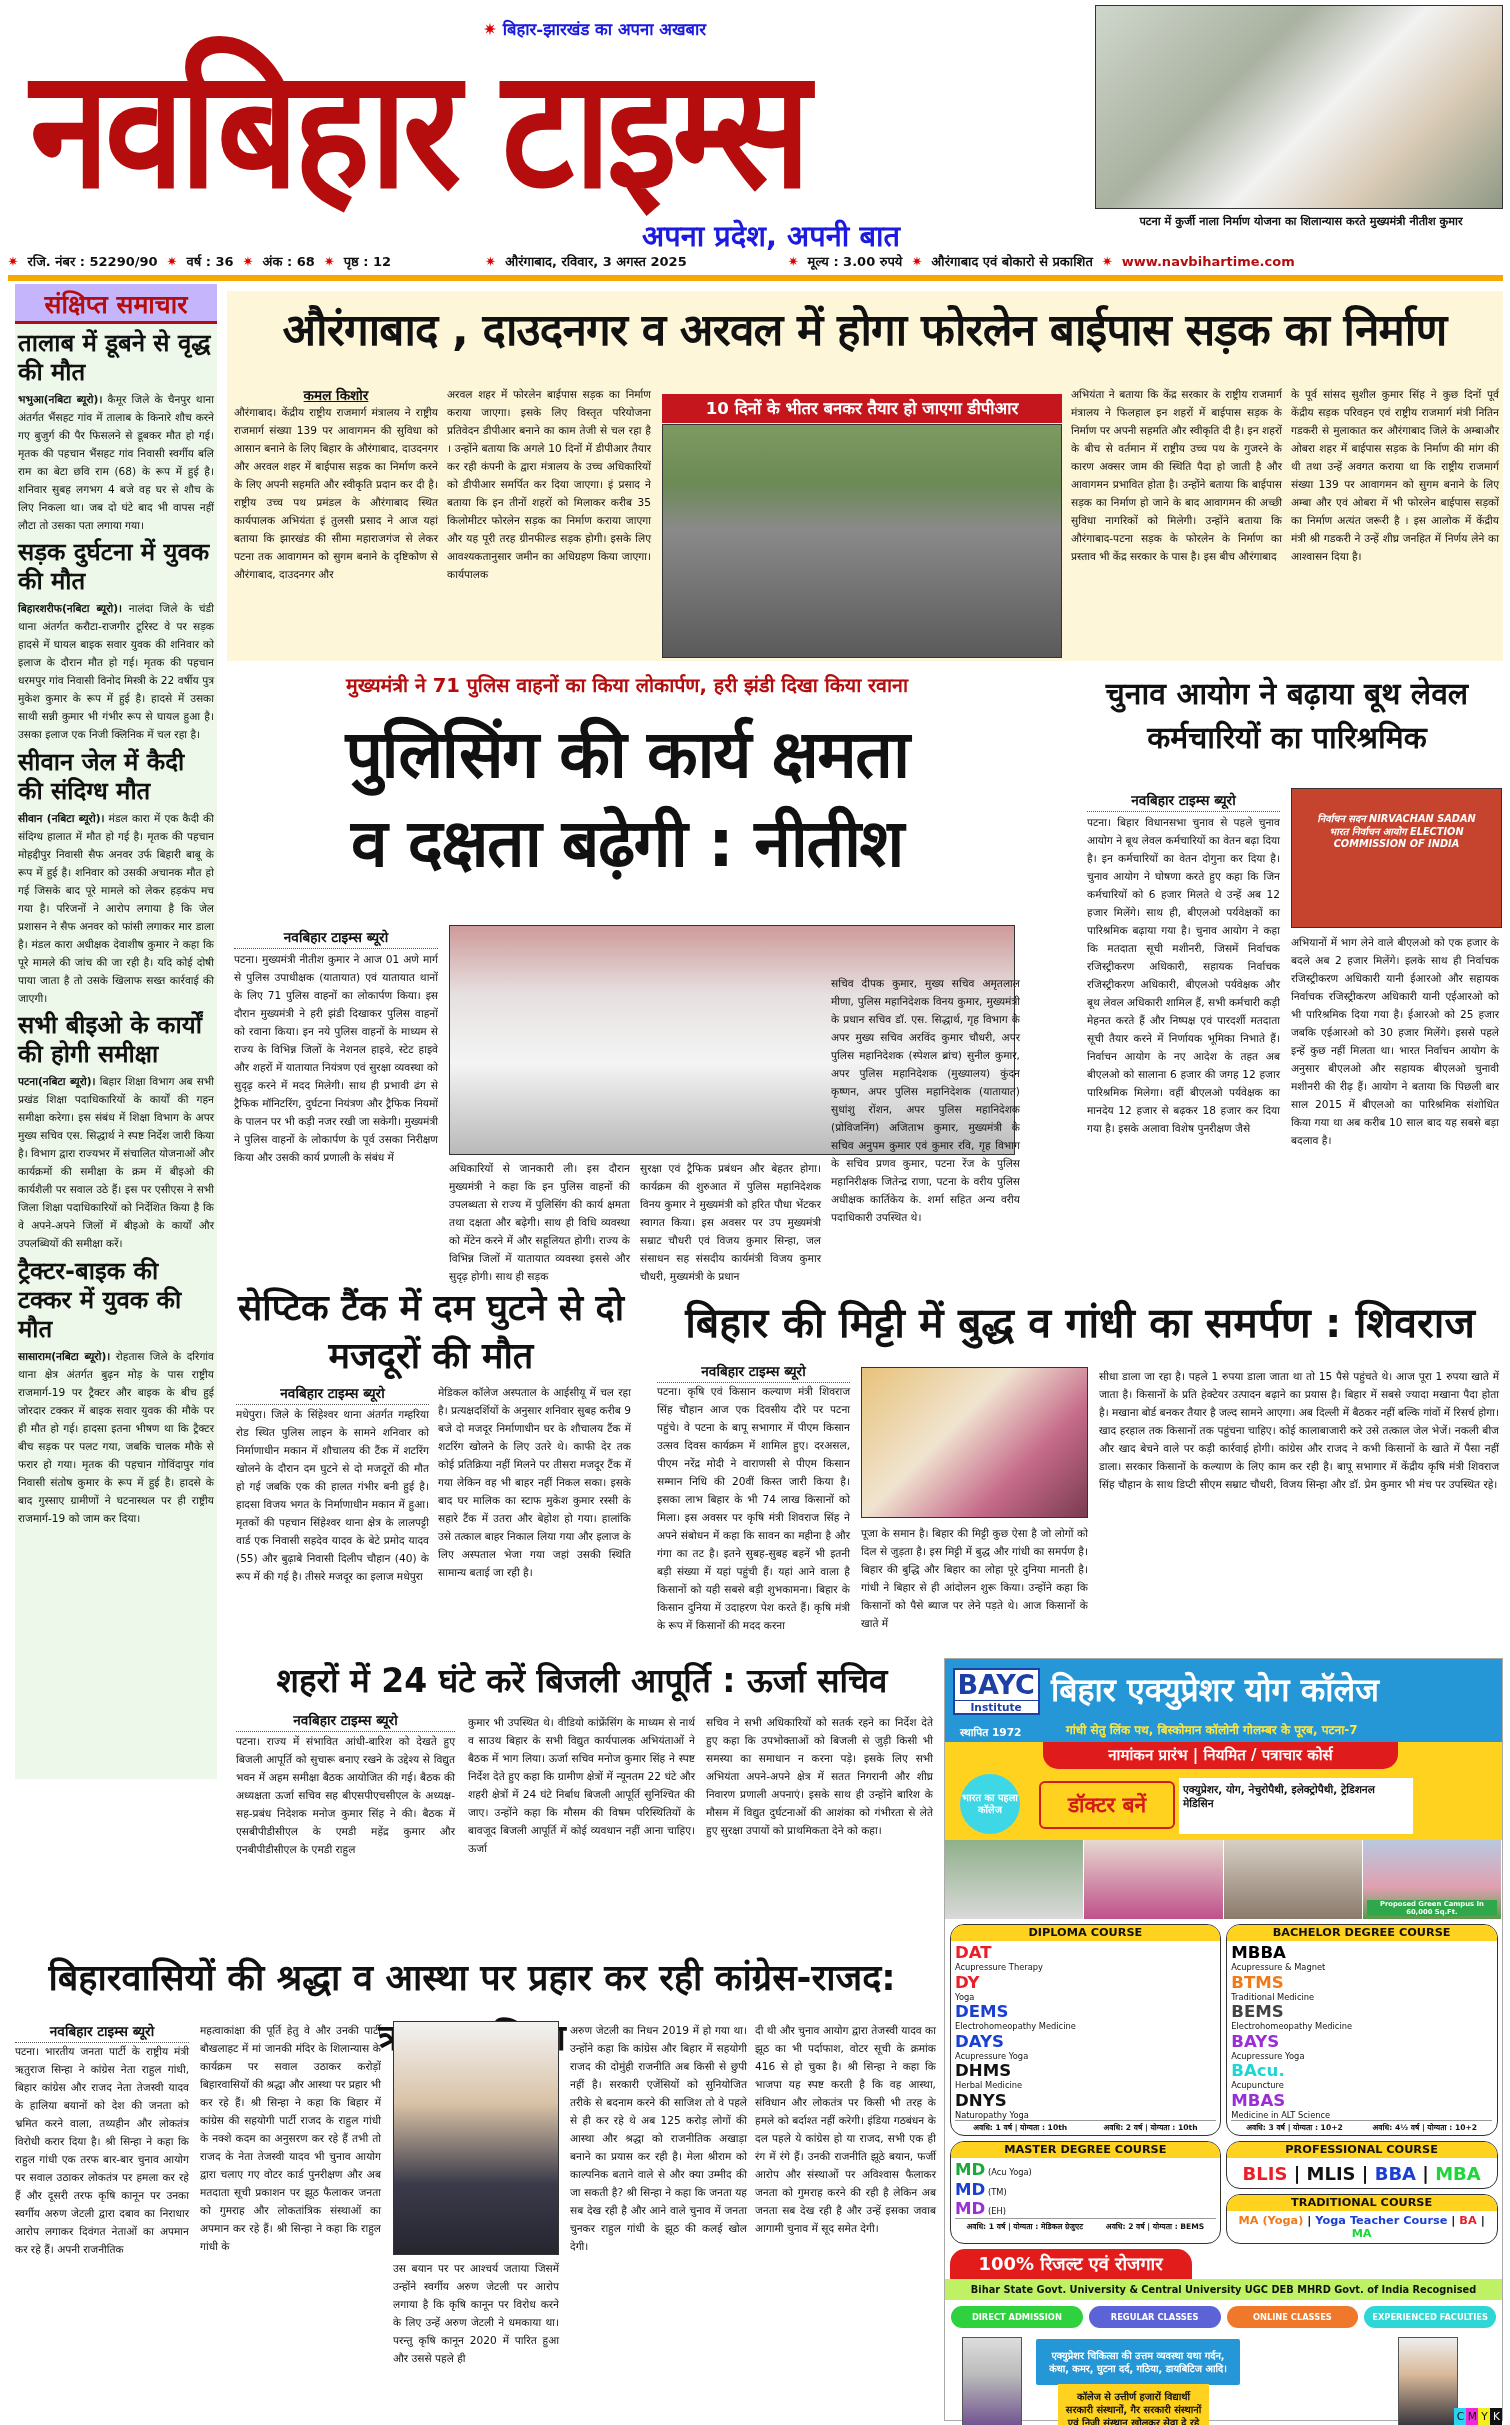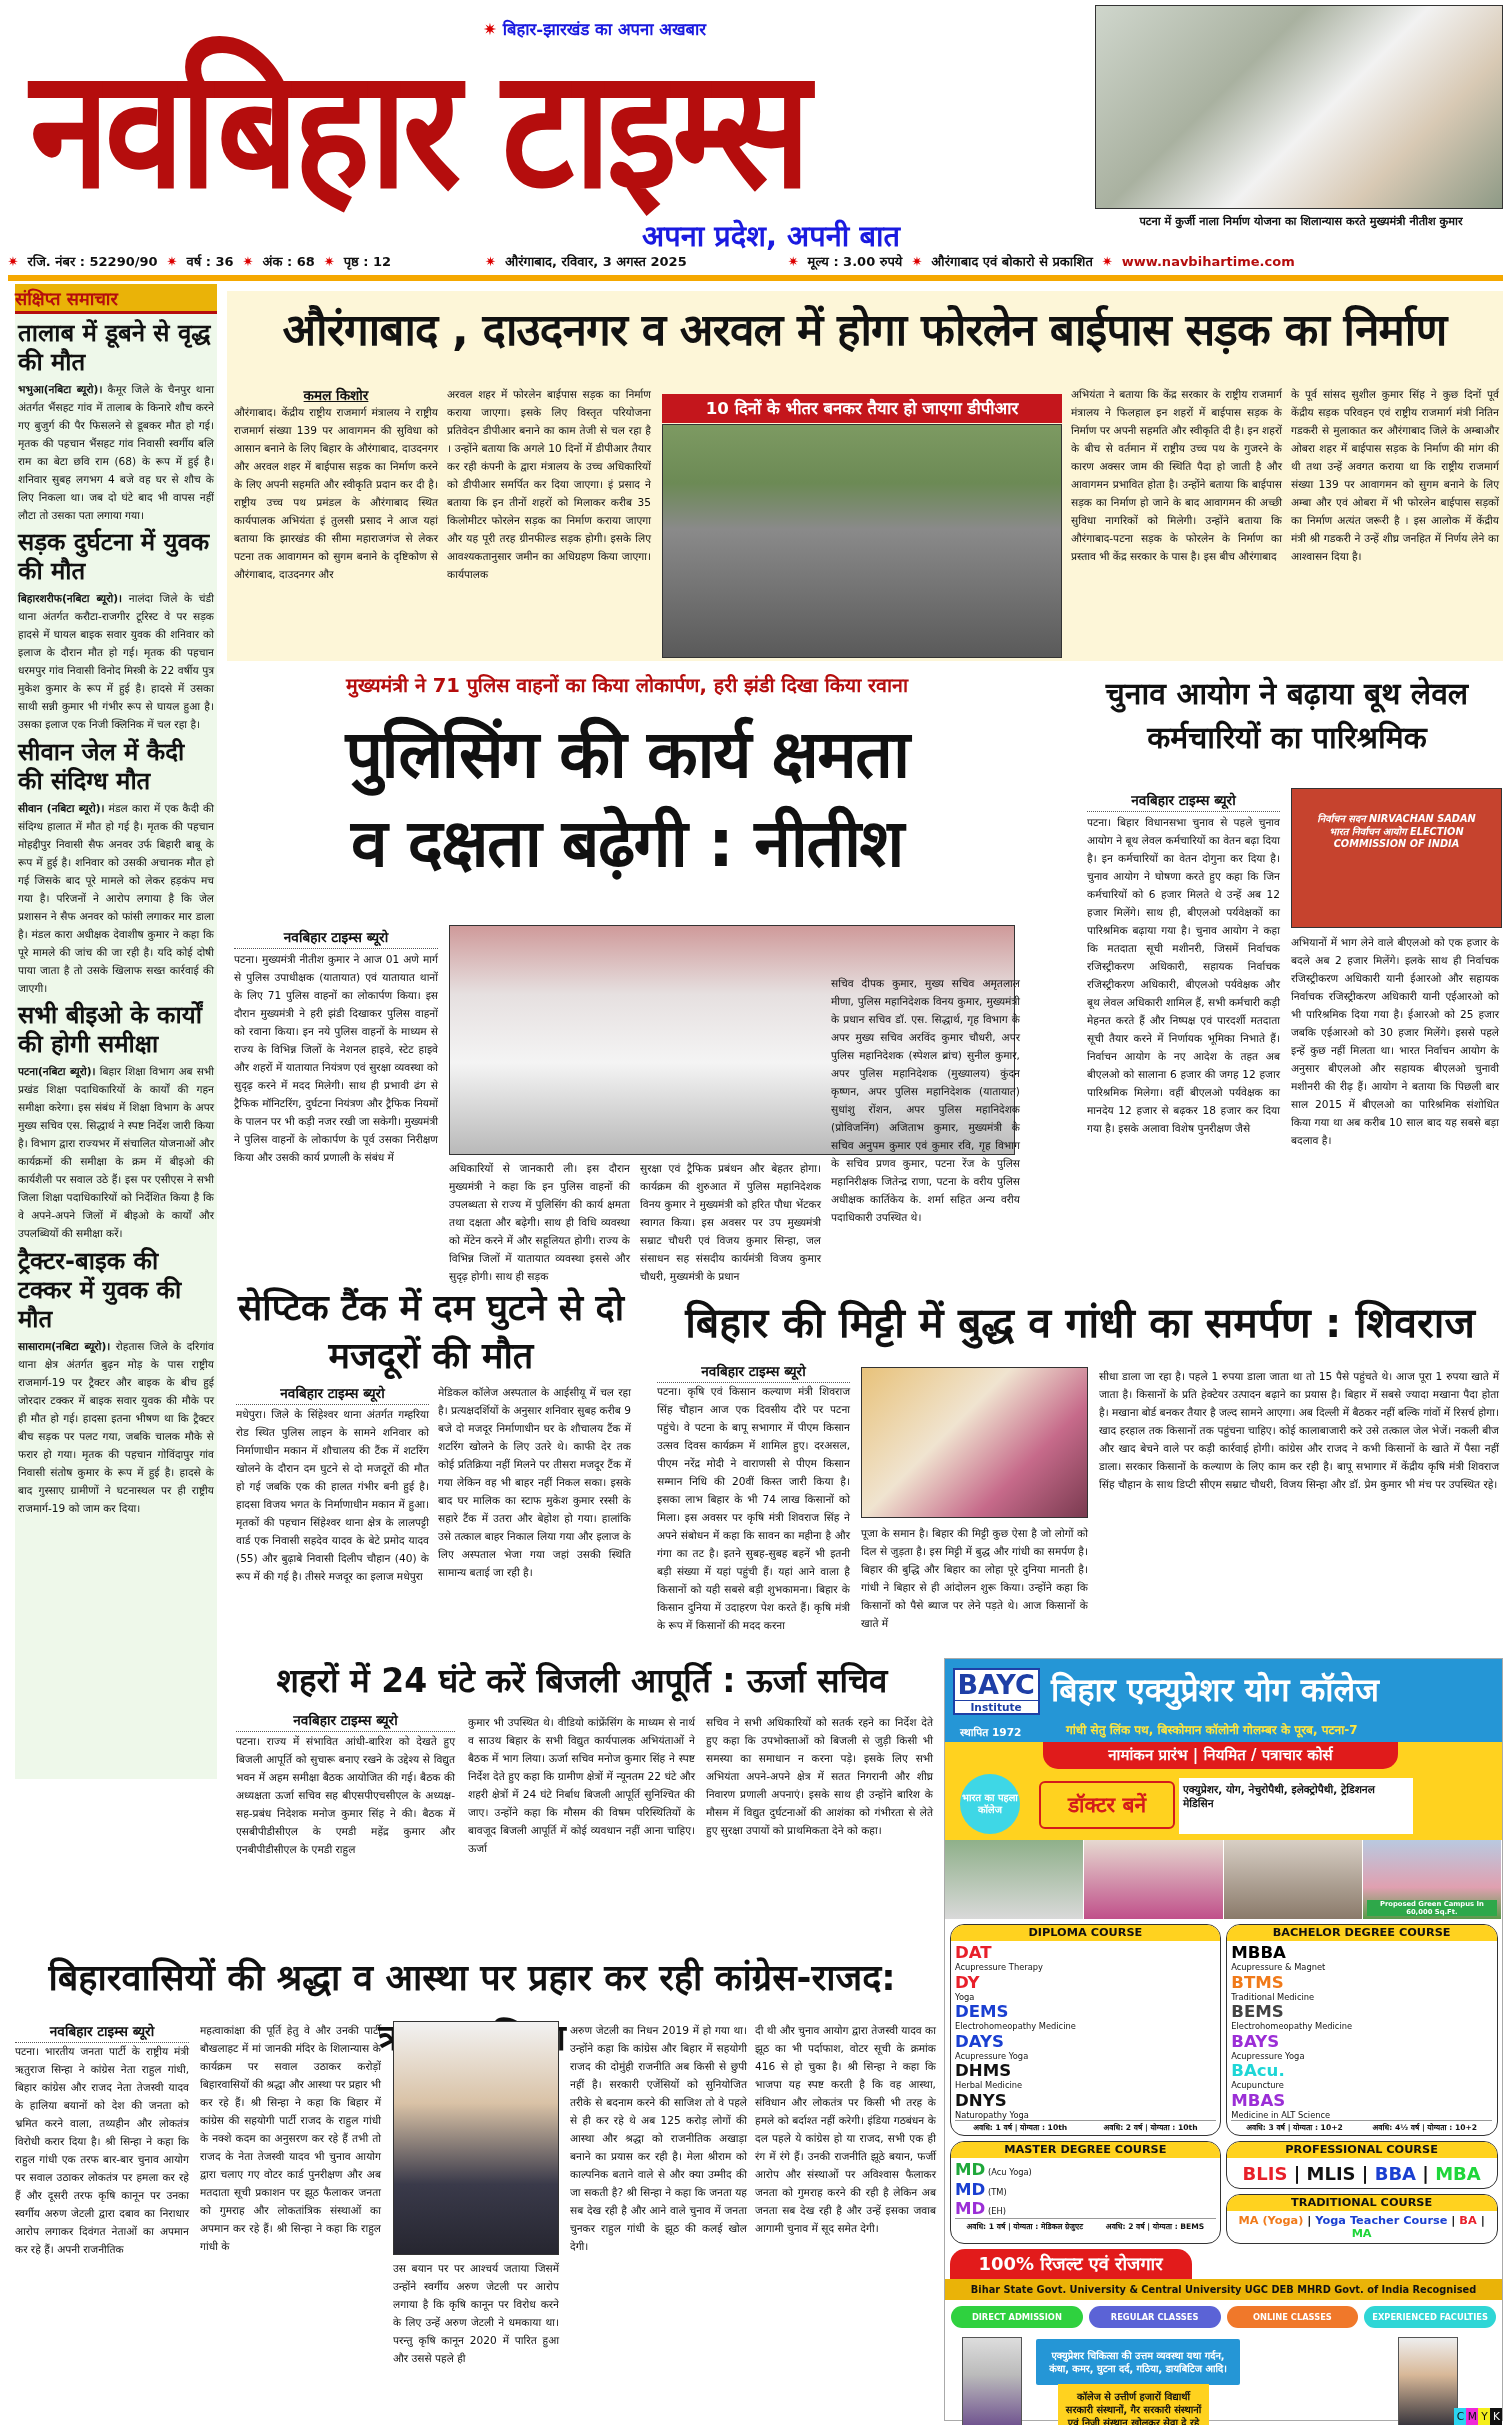--- a/index.html
+++ b/index.html
@@ -9,21 +9,21 @@
 .tagline-top{left:483px;top:16.6px;font-size:16.6px;color:#1a1ae0;font-weight:bold}
 .star{color:#d00}
 .logo{left:30px;top:30px;font-size:143px;line-height:174px;color:#b50d0d;font-weight:bold;letter-spacing:-4.5px;font-family:"DejaVu Sans",sans-serif;transform:scaleY(1.15);transform-origin:top left}
 .slogan{left:642px;top:215px;font-size:29px;color:#1a1ae0;font-weight:bold}
 .top-photo{left:1095px;top:4.5px;width:408px;height:204px;background:linear-gradient(135deg,#cfd6cc 0%,#a9b1a0 35%,#f2f2f2 55%,#d8c9b4 75%,#8e9a86 100%);border:1.5px solid #333}
 .top-caption{left:1097px;top:213px;width:408px;font-size:11.3px;font-weight:bold;text-align:center}
 .infobar{left:0;top:249px;width:1510px;height:24px;font-size:13px;font-weight:bold;display:flex;align-items:center;gap:9px;padding-left:7.6px}
 .infobar .web{color:#b50d0d}
 .orange-rule{left:7.6px;top:275px;width:1495px;height:6px;background:#f5a800}
 .sidebar{left:15px;top:284px;width:202px;height:1495px;background:#eef8ea}
-.sidebar .section-title{font-size:18px;font-weight:bold;color:#b50d0d;border-bottom:3px solid #b50d0d;background:#eab308;padding:1.5px 0}
+.sidebar .section-title{font-size:25px;font-weight:bold;color:#b50d0d;text-align:center;border-bottom:3px solid #b50d0d;background:#c4b5fd;padding:1.5px 0}
 .sb-head{font-size:24px;font-weight:bold;line-height:29px;padding:4.5px 3px 3px}
 .sb-body{font-size:10.6px;line-height:18px;padding:0 3px;text-align:justify}
 .sb-body b{font-weight:bold}
 .lead-block{left:227px;top:291px;width:1276px;height:370px;background:#fdf6d8}
 .lead-head{left:234px;top:296px;width:1261px;font-size:44px;font-weight:bold;line-height:68px;text-align:center;letter-spacing:-0.8px}
 .col{font-size:10.6px;line-height:18px;text-align:justify}
 .byline{font-size:13.6px;font-weight:bold;text-align:center;text-decoration:underline}
 .bureau{font-size:13.6px;font-weight:bold;text-align:center;border-bottom:1.5px dotted #555;padding-bottom:1.5px;margin-bottom:3px}
 .img-box{background:linear-gradient(180deg,#9bb08c 0%,#6e7e62 30%,#7b7b7b 55%,#5d5d5d 100%);border:1.5px solid #333}
 .red-label{background:#c4161c;color:#fff;font-weight:bold;font-size:16.6px;text-align:center;line-height:29px}
@@ -48,21 +48,21 @@
 .ad-photos div{flex:1;border-right:1.5px solid #fff}
 .courses{padding:4.5px;display:grid;grid-template-columns:1fr 1fr;gap:4.5px}
 .cbox{border:1.5px solid #333;border-radius:14px;overflow:hidden}
 .cbox .ch{background:#ffd21f;font-weight:bold;font-size:11.3px;text-align:center;line-height:16.6px}
 .cbox .cb{padding:3px 4.5px;font-size:8.3px}
 .code{font-weight:bold;font-size:16.6px;display:block;line-height:18px}
 .cgrid{display:grid;grid-template-columns:1fr;gap:1.5px 4.5px}
 .dur{font-size:7.6px;font-weight:bold;border-top:0.8px solid #999;text-align:center;padding-top:1.5px}
 .prof{font-size:18px;font-weight:bold;text-align:center;padding:4.5px}
 .result{background:#e21b1b;color:#fff;font-weight:bold;font-size:18px;text-align:center;line-height:30px;border-radius:15px 15px 0 0;margin:0 4.5px}
-.recog{background:#eab308;font-weight:bold;font-size:9.8px;text-align:center;line-height:21px}
+.recog{background:#bef264;font-weight:bold;font-size:9.8px;text-align:center;line-height:21px}
 .pills{display:flex;gap:6px;padding:6px}
 .pill{flex:1;border-radius:13.6px;color:#fff;font-weight:bold;font-size:8.3px;text-align:center;line-height:22.7px}
 .ad-bottom{position:relative;height:143px}
 .person{position:absolute;top:3px;width:60px;height:94px;background:linear-gradient(180deg,#ddd 0%,#bbb 40%,#6a4b8c 100%);border:0.8px solid #555}
 .pname{position:absolute;top:101px;font-size:11.3px;font-weight:bold;color:#d41b1b;text-align:center}
 .prole{position:absolute;top:116px;font-size:8.3px;font-weight:bold;text-align:center}
 .treat{position:absolute;left:91px;top:4.5px;width:196px;background:#2596d6;color:#fff;font-size:9.8px;font-weight:bold;text-align:center;padding:10px;border-radius:2px}
 .alumni{position:absolute;left:113px;top:50px;width:151px;background:#ffd21f;font-size:9.8px;font-weight:bold;text-align:center;padding:6px;border-bottom:3px solid #2596d6}
 .phones{height:27px;display:flex;align-items:center;font-size:18px;font-weight:bold;padding-left:7.6px;gap:6px}
 .apply{background:#222;color:#fff;font-size:9px;font-weight:bold;padding:4.5px 7.6px;border-radius:10.6px 0 0 10.6px;margin-left:auto}

